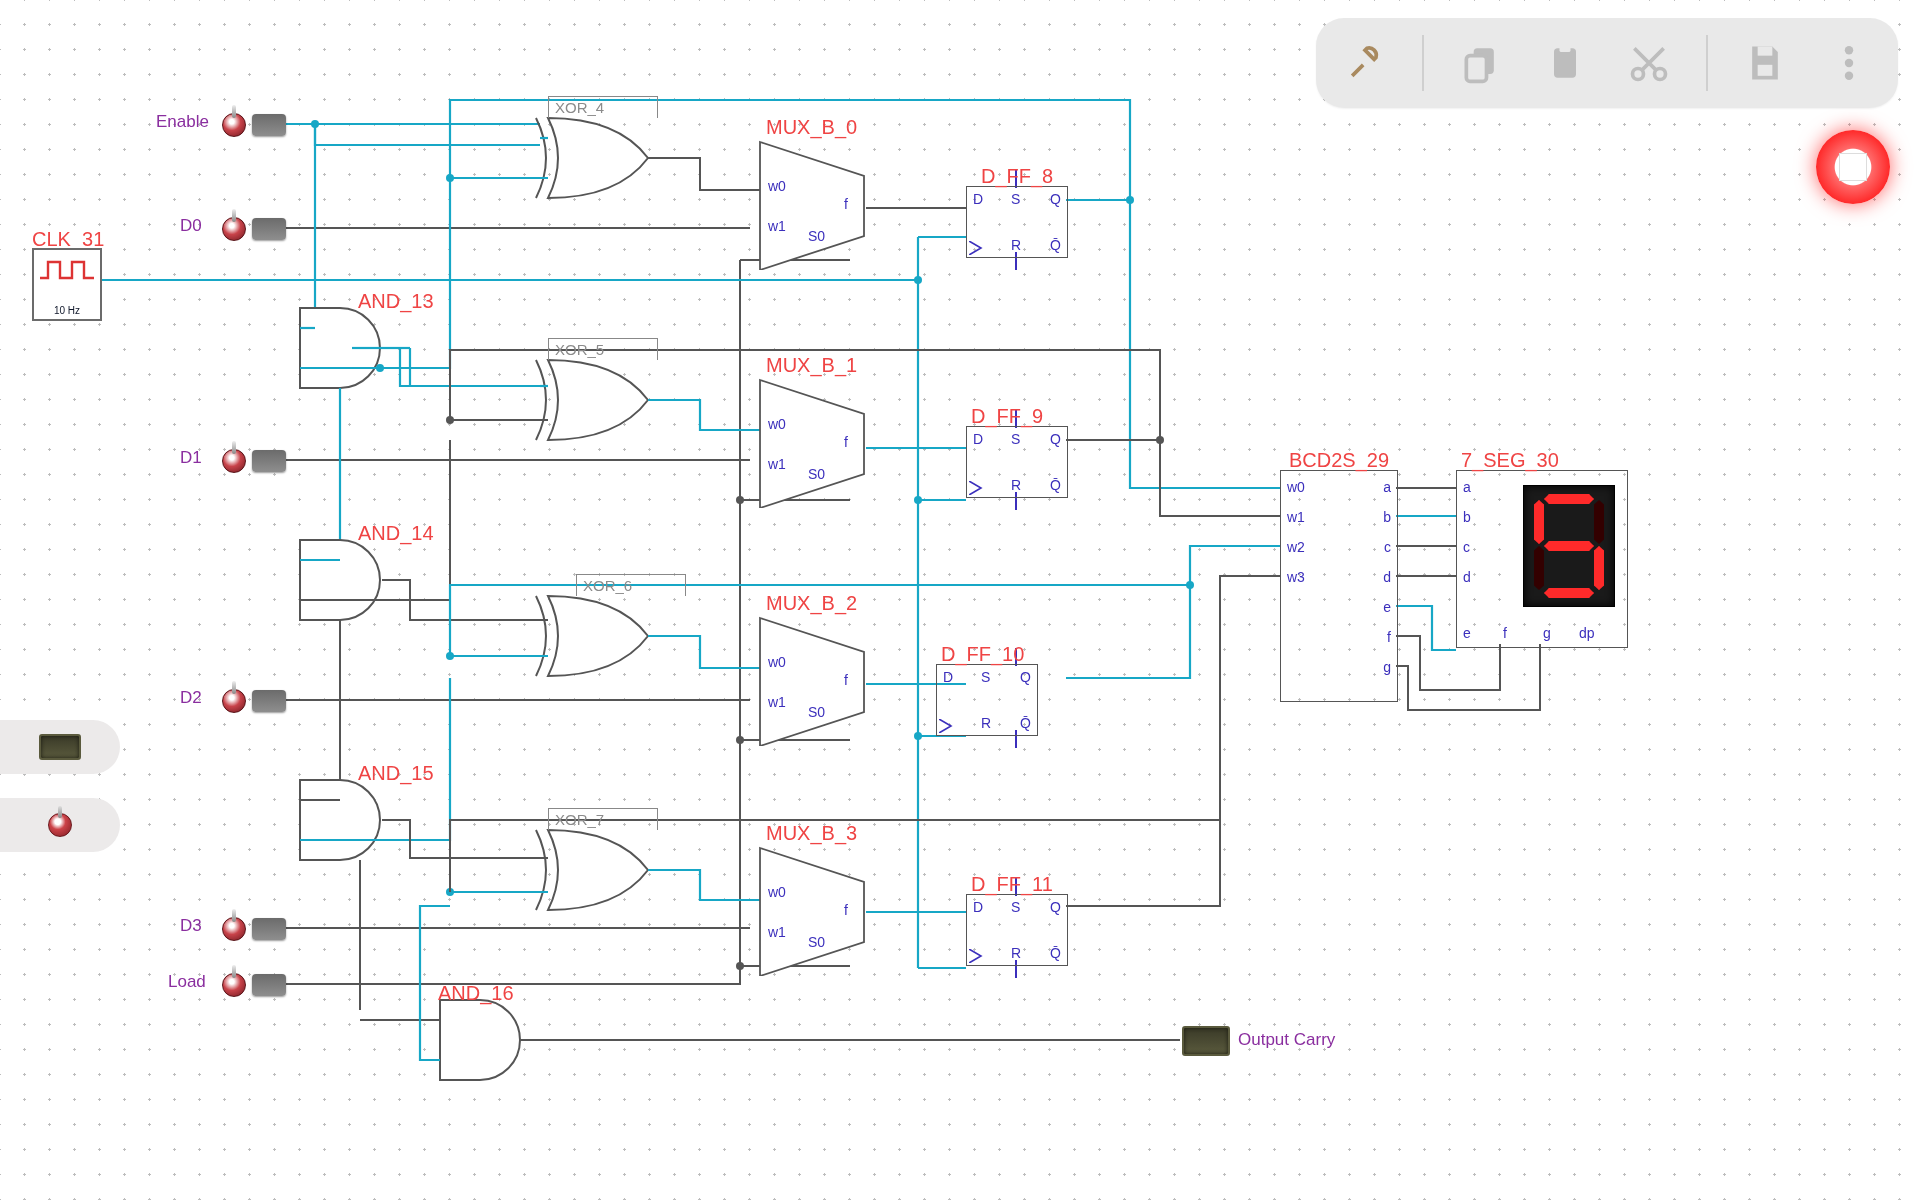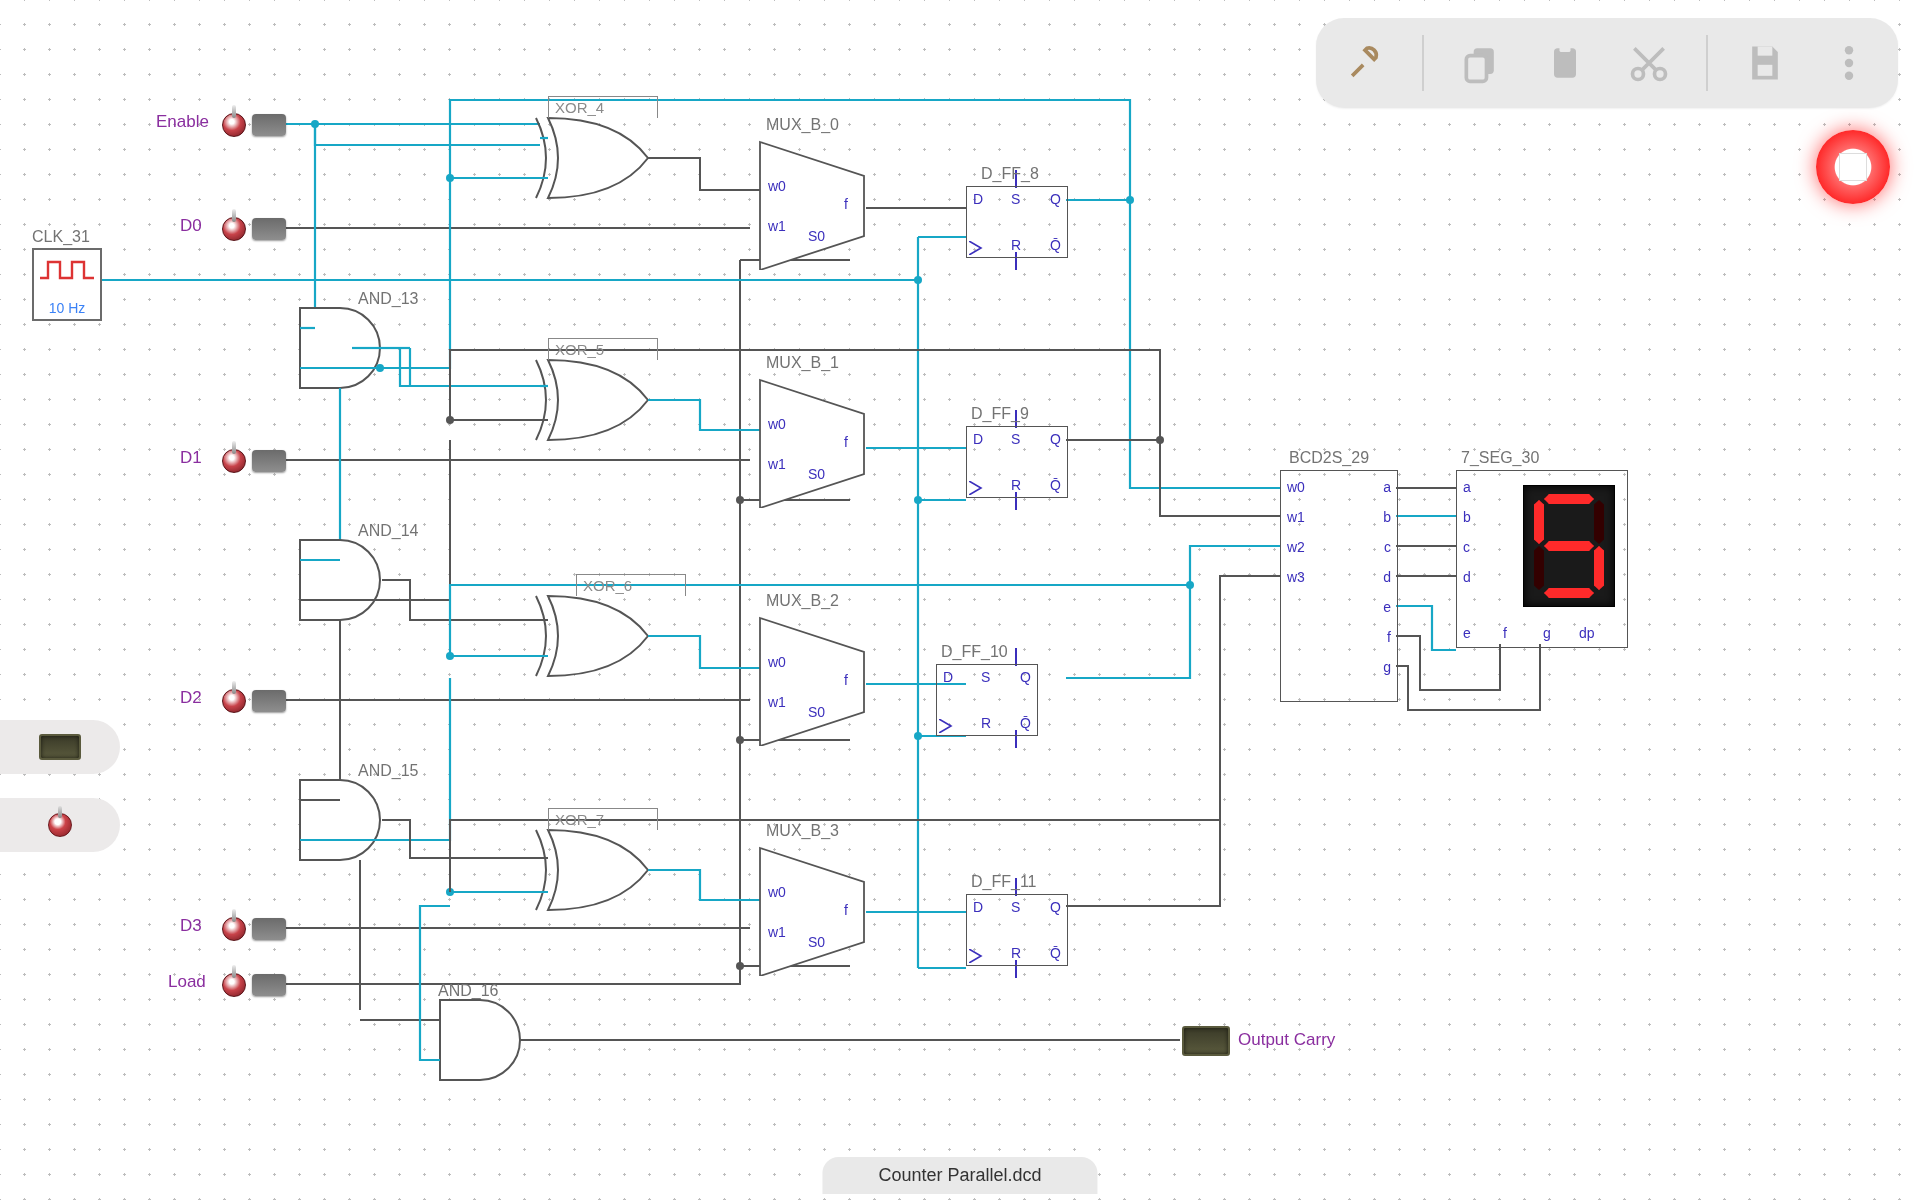--- a/index.html
+++ b/index.html
@@ -113,22 +113,22 @@
     background: #e9e9e9;
     border-radius: 16px 16px 0 0;
     padding: 8px 56px;
     font-size: 18px;
     color: #333;
   }
 
   
   .lbl {
     position: absolute;
-    font-size: 16px;
-    color: #737373;
+    font-size: 20px;
+    color: #ef4444;
     white-space: nowrap;
     pointer-events: none;
   }
   .lbl.purple { color: #8a2e9f; font-size: 17px; }
   .pin {
     position: absolute;
     font-size: 14px;
     color: #3b2fbc;
     white-space: nowrap;
     pointer-events: none;
@@ -138,21 +138,21 @@
   .gate-label-box{position:absolute;border:1px solid #888;border-bottom:none;padding:2px 6px;font-size:15px;color:#8b8b8b;background:transparent}
   
   
   .clk {
     position:absolute; width:66px; height:66px;
     border:2px solid #6b6b6b; background:#fff;
     display:flex;flex-direction:column;align-items:center;justify-content:flex-end;
     padding-bottom:3px;
   }
   .clk svg{position:absolute;top:8px;left:6px}
-  .clk span{font-size:14px;color:#3b82f6}
+  .clk span{font-size:10px;color:#0f172a}
 
   
   .sw {
     position:absolute; width:64px; height:30px;
     display:flex;align-items:center;
   }
   .sw .knob{
     width:22px;height:22px;border-radius:50%;
     background:radial-gradient(circle at 40% 35%, #fff 0 12%, #c8434a 45%, #6d171d 100%);
     border:1px solid #5a1419;position:relative;
@@ -597,14 +597,13 @@
 
   <div class="left-tools">
     <div class="left-pill">
         <div class="mini-lcd"></div>
       </div>
     <div class="left-pill">
         <div class="mini-switch"></div>
       </div>
   </div>
 
-  <div class="filename"><span>Counter Parallel.dcd</span></div>
 </div>
 
 </body></html>

